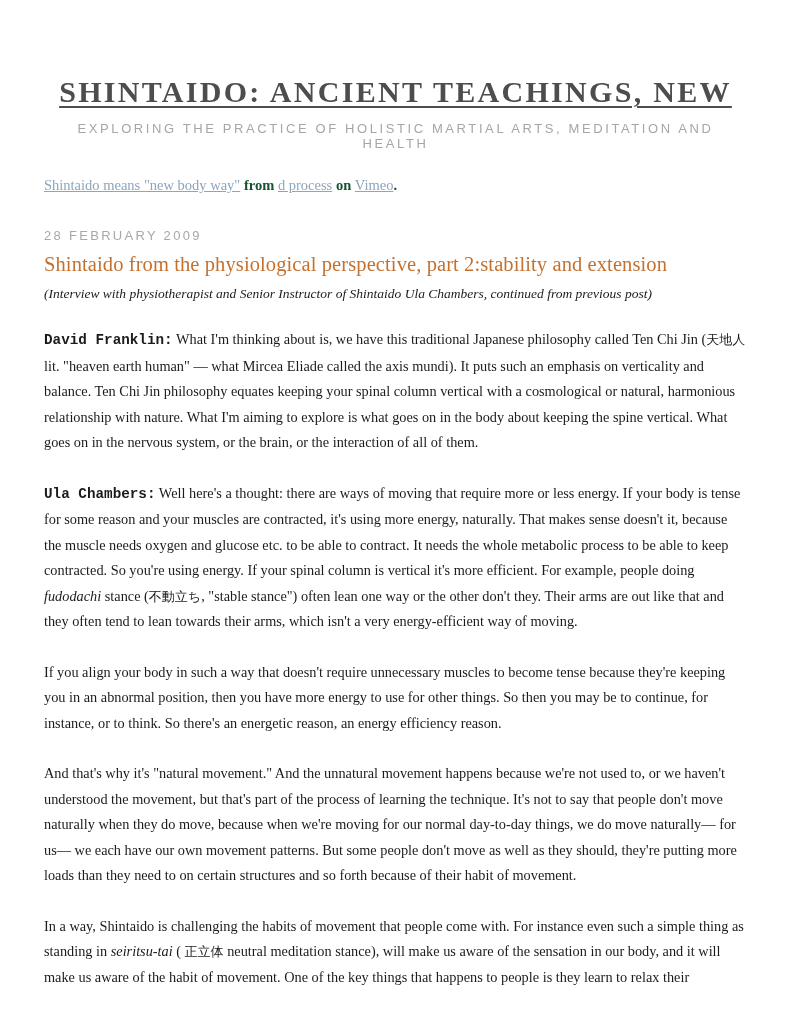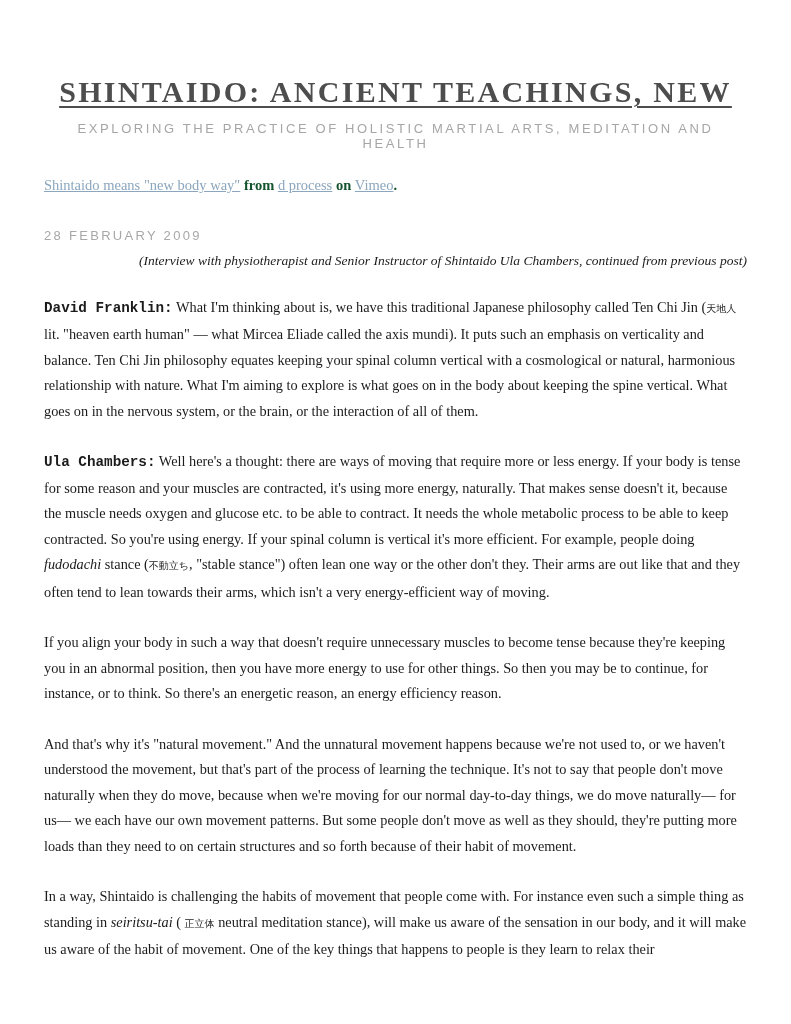--- a/index.html
+++ b/index.html
@@ -96,57 +96,57 @@
     line-height: 1.2;
     letter-spacing: 0.1px;
   }
   .post-subtitle {
     font-family: "Liberation Serif", "DejaVu Serif", serif;
     font-style: italic;
     font-size: 13.5px;
     color: #1b1b1b;
     margin: 8px 0 0 0;
     line-height: 1.3;
-    text-align: right;
   }
 
   .post-body {
     margin-top: 25px;
   }
   .post-body p {
     font-family: "Liberation Serif", "DejaVu Serif", serif;
     font-size: 14.3px;
     line-height: 25.5px;
     color: #1b1b1b;
     margin: 0 0 25px 0;
     text-align: left;
   }
   .post-body p:last-child { margin-bottom: 8px; }
   .speaker { font-weight: bold; font-family: Liberation Mono, monospace; }
-  .jp { font-family: Liberation Mono, monospace; font-size: 10px; }
+  .jp { font-family: Liberation Sans, sans-serif; font-size: 13px; }
   em { }
 </style>
 </head>
 <body>
 
 <div class="page">
 
   <header class="site-header">
     <h1 class="site-title">
       <span class="tline">SHINTAIDO: ANCIENT TEACHINGS, NEW</span>
     </h1>
     <p class="site-tagline">EXPLORING THE PRACTICE OF HOLISTIC MARTIAL ARTS, MEDITATION AND HEALTH</p>
   </header>
 
   <p class="credit-line">
     <a href="#">Shintaido means "new body way"</a><span class="plain">&nbsp;</span><span class="plain">from</span><span class="plain">&nbsp;</span><a href="#">d process</a><span class="plain">&nbsp;</span><span class="plain">on</span><span class="plain">&nbsp;</span><a href="#">Vimeo</a><span class="plain">.</span>
   </p>
 
   <article class="post">
     <div class="post-date">28 FEBRUARY 2009</div>
+    <h2 class="post-title">Shintaido from the physiological perspective, part 2:stability and extension</h2>
     <p class="post-subtitle">(Interview with physiotherapist and Senior Instructor of Shintaido Ula Chambers, continued from previous post)</p>
     <div class="post-body">
         <p><span class="speaker">David Franklin:</span><span> What I'm thinking about is, we have this traditional Japanese philosophy called Ten Chi Jin (</span><span class="jp">天地人</span><span> lit. "heaven earth human" — what Mircea Eliade called the axis mundi). It puts such an emphasis on verticality and balance. Ten Chi Jin philosophy equates keeping your spinal column vertical with a cosmological or natural, harmonious relationship with nature. What I'm aiming to explore is what goes on in the body about keeping the spine vertical. What goes on in the nervous system, or the brain, or the interaction of all of them.</span></p>
         <p><span class="speaker">Ula Chambers:</span><span> Well here's a thought: there are ways of moving that require more or less energy. If your body is tense for some reason and your muscles are contracted, it's using more energy, naturally. That makes sense doesn't it, because the muscle needs oxygen and glucose etc. to be able to contract. It needs the whole metabolic process to be able to keep contracted. So you're using energy. If your spinal column is vertical it's more efficient. For example, people doing </span><em>fudodachi</em><span> stance (</span><span class="jp">不動立ち</span><span>, "stable stance") often lean one way or the other don't they. Their arms are out like that and they often tend to lean towards their arms, which isn't a very energy-efficient way of moving.</span></p>
         <p><span>If you align your body in such a way that doesn't require unnecessary muscles to become tense because they're keeping you in an abnormal position, then you have more energy to use for other things. So then you may be to continue, for instance, or to think. So there's an energetic reason, an energy efficiency reason.</span></p>
         <p><span>And that's why it's "natural movement." And the unnatural movement happens because we're not used to, or we haven't understood the movement, but that's part of the process of learning the technique. It's not to say that people don't move naturally when they do move, because when we're moving for our normal day-to-day things, we do move naturally— for us— we each have our own movement patterns. But some people don't move as well as they should, they're putting more loads than they need to on certain structures and so forth because of their habit of movement.</span></p>
         <p><span>In a way, Shintaido is challenging the habits of movement that people come with. For instance even such a simple thing as standing in </span><em>seiritsu-tai</em><span> ( </span><span class="jp">正立体</span><span> neutral meditation stance), will make us aware of the sensation in our body, and it will make us aware of the habit of movement. One of the key things that happens to people is they learn to relax their</span></p>
       </div>
   </article>
 

